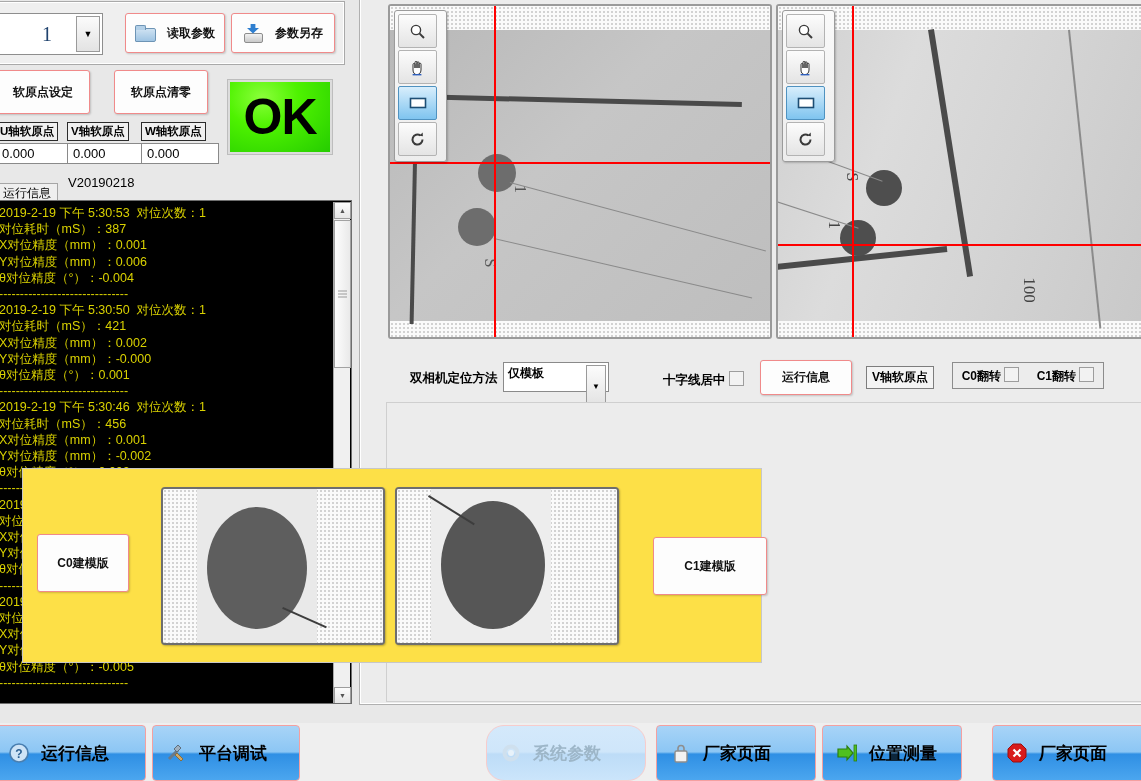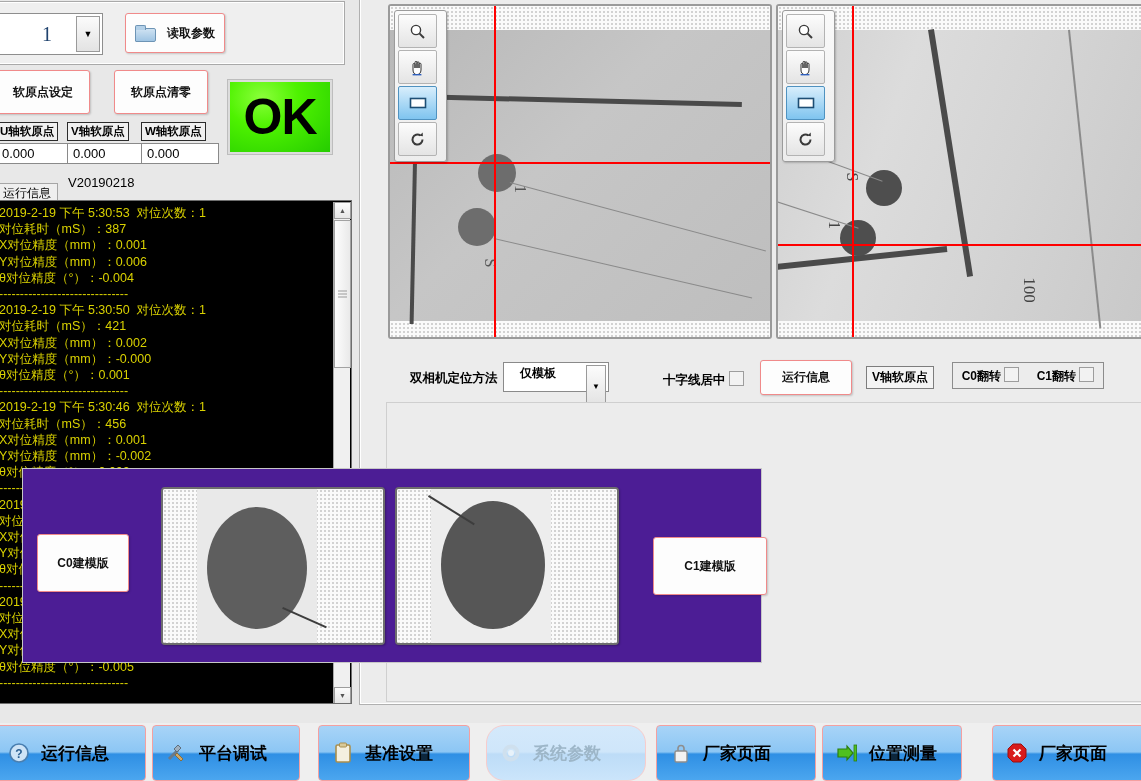--- a/index.html
+++ b/index.html
@@ -76,29 +76,29 @@
   .dotfill{background-color:#fafafa;
      background-image:radial-gradient(#d2d2d2 1px,transparent 1px);
      background-size:4px 4px;}
 
   .crossv{position:absolute;width:1.5px;background:#ff0000;top:0;bottom:0;}
   .crossh{position:absolute;height:1.5px;background:#ff0000;left:0;right:0;}
 
   
   .ctl-label{font-size:12.5px;font-weight:bold;}
   .selbox{background:#fff;border:1px solid #8a8a8a;display:flex;align-items:flex-start;}
-  .selbox .txt{padding:2px 16px;font-size:12px;font-weight:bold;}
+  .selbox .txt{padding:2px 4px;font-size:12px;font-weight:bold;}
   .selbox .arw{position:absolute;right:2px;top:2px;width:18px;height:40px;
        background:linear-gradient(#fcfcfc,#e2e2e2);border:1px solid #9a9a9a;
        display:flex;align-items:center;justify-content:center;font-size:8px;}
   .chk{width:13px;height:13px;border:1px solid #9d9d9d;background:#f2f2f2;display:inline-block;vertical-align:-2px;}
   .graybtn{background:#f4f4f4;border:1px solid #7d7d7d;padding:2px 5px;font-size:12px;font-weight:bold;cursor:pointer;}
 
   
-  #tplsection{left:22px;top:468px;width:740px;height:195px;background:#4c1d95;
+  #tplsection{left:22px;top:468px;width:740px;height:195px;background:#fde047;
               border:1px solid #c7c7c7;}
   .tplimg{background:#fdfdfd;border:2px solid #6e6e6e;border-radius:4px;overflow:hidden;
           box-shadow:1px 1px 2px rgba(0,0,0,.25);}
 
   
   #taskbar{left:0;top:723px;width:1141px;height:58px;background:#efefef;}
   .tbitem{top:2px;height:56px;background:linear-gradient(#a8d4f7 0%,#8cc6f4 48%,#2f8fe4 52%,#4ba6ef 100%);
           border:1.5px solid #f4a0a0;border-radius:4px;
           display:flex;align-items:center;gap:10px;padding-left:12px;
           font-size:17px;font-weight:bold;color:#000;cursor:pointer;}
@@ -116,20 +116,27 @@
   </div>
 
   <div class="abs redbtn" style="left:128px;top:10px;width:100px;height:40px;">
     <span style="width:20px;height:16px;display:inline-block;position:relative;">
       <span style="position:absolute;left:0;top:3px;width:19px;height:12px;background:linear-gradient(#cfe2f2,#9fc4e3);border:1px solid #6d94b5;border-radius:1px 2px 2px 1px;"></span>
       <span style="position:absolute;left:0;top:0px;width:9px;height:4px;background:#b3d0e8;border:1px solid #6d94b5;border-bottom:none;border-radius:2px 2px 0 0;"></span>
     </span>
     <span>读取参数</span>
   </div>
 
+  <div class="abs redbtn" style="left:234px;top:10px;width:104px;height:40px;">
+    <span style="width:20px;height:17px;display:inline-block;position:relative;">
+      <span style="position:absolute;left:1px;top:8px;width:17px;height:8px;background:linear-gradient(#f2f2f2,#c9c9c9);border:1px solid #8d8d8d;border-radius:2px;"></span>
+      <span style="position:absolute;left:4px;top:-1px;width:12px;height:10px;background:#2f7fd0;clip-path:polygon(30% 0,70% 0,70% 45%,100% 45%,50% 100%,0 45%,30% 45%);"></span>
+    </span>
+    <span>参数另存</span>
+  </div>
 </div>
 
 <div class="abs redbtn" style="left:-4px;top:70px;width:94px;height:44px;">
   <span>软原点设定</span>
 </div>
 <div class="abs redbtn" style="left:114px;top:70px;width:94px;height:44px;">
   <span>软原点清零</span>
 </div>
 
 <div class="abs" id="oklamp">
@@ -367,29 +374,20 @@
     <span class="tbicon">
       <svg width="22" height="22" viewBox="0 0 22 22">
           <path d="M3 17l9-9" stroke="#6b7a88" stroke-width="3"></path>
           <path d="M12 3l3 3-4 4-3-3z" fill="#9fb0bf" stroke="#5e6e7c"></path>
           <path d="M15 19l-6-6 2-2 6 6z" fill="#cfa96a" stroke="#8a6f3c"></path>
         </svg>
     </span>
     <span>平台调试</span>
   </div>
 
-  <div class="abs tbitem" style="left:318px;width:152px;">
-    <span class="tbicon">
-      <svg width="20" height="22" viewBox="0 0 20 22">
-          <rect x="3" y="3" width="14" height="17" rx="1.5" fill="#f4f0e0" stroke="#a98f4e" stroke-width="1.6"></rect>
-          <rect x="6.5" y="1" width="7" height="4" rx="1" fill="#d8c998" stroke="#a98f4e"></rect>
-        </svg>
-    </span>
-    <span>基准设置</span>
-  </div>
 
   <div class="abs tbitem dim" style="left:486px;width:160px;border-radius:18px;">
     <span class="tbicon">
       <svg width="22" height="22" viewBox="0 0 22 22">
           <circle cx="11" cy="11" r="6.5" fill="none" stroke="#cfe0ee" stroke-width="4"></circle>
           <circle cx="11" cy="11" r="3" fill="#e8f2fa"></circle>
         </svg>
     </span>
     <span>系统参数</span>
   </div>

